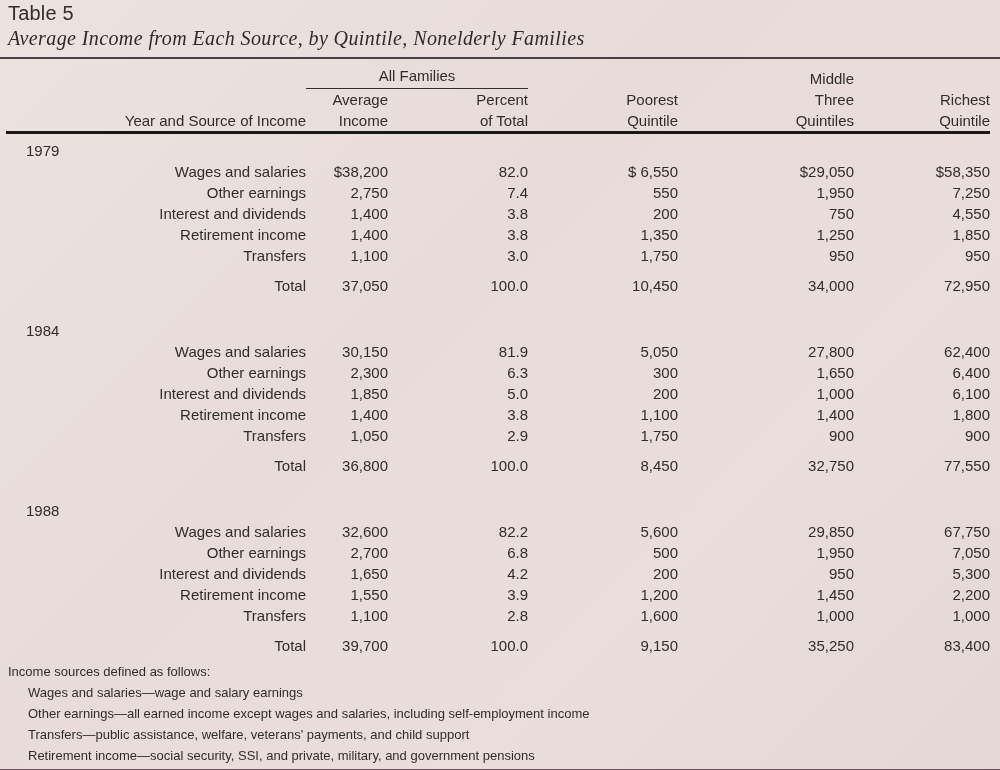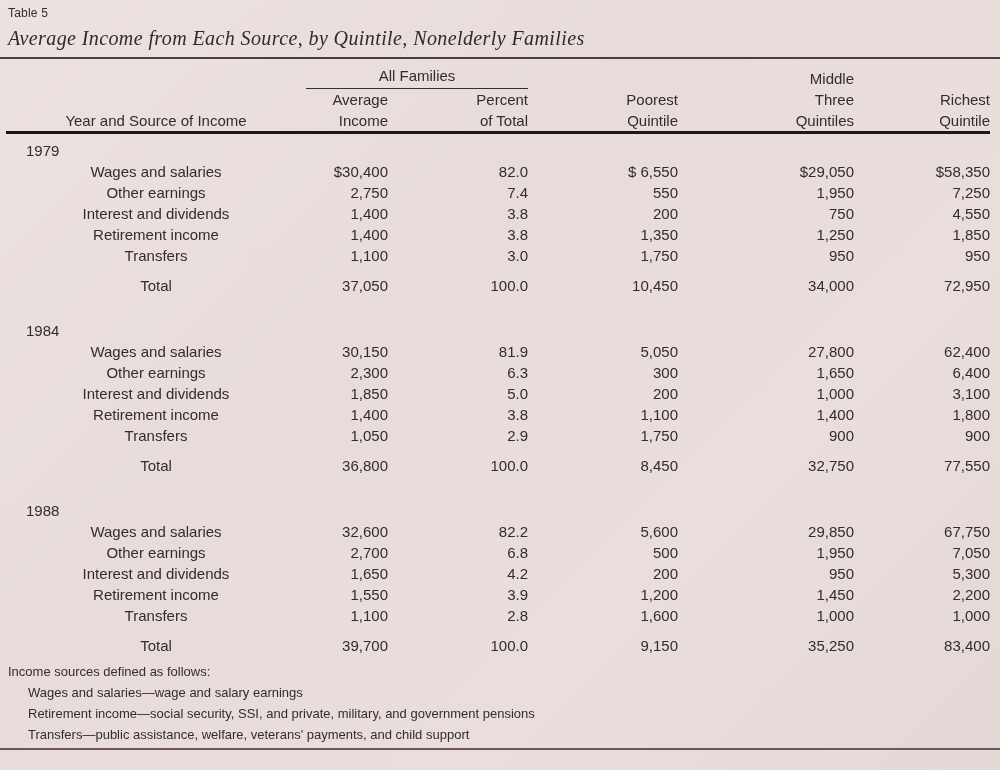--- a/index.html
+++ b/index.html
@@ -17,21 +17,21 @@
   }
   .page {
     padding: 4px 10px 0 6px;
     box-sizing: border-box;
     width: 1000px;
     height: 770px;
     position: relative;
   }
   
   .table-label {
-    font-size: 12px;
+    font-size: 20px;
     line-height: 18px;
     letter-spacing: 0.2px;
     padding-left: 2px;
   }
   .table-title {
     font-family: "Liberation Serif", "DejaVu Serif", serif;
     font-style: italic;
     font-size: 20px;
     line-height: 32px;
     letter-spacing: 0.4px;
@@ -57,21 +57,21 @@
     font-weight: normal;
     line-height: 21px;
     white-space: pre-line;
   }
   col.c1 { width: 300px; }
   col.c2 { width: 82px; }
   col.c3 { width: 140px; }
   col.c4 { width: 150px; }
   col.c5 { width: 176px; }
   col.c6 { width: 136px; }
-  .c-label { text-align: center; }
+  .c-label { text-align: right; }
   .c-num   { text-align: right; white-space: pre; }
   td.last, th.last { padding-right: 12px; }
   
   thead th {
     vertical-align: bottom;
     border-bottom: 3px solid #1b181a;
     padding-bottom: 6px;
   }
   thead th.h-group {
     text-align: center;
@@ -137,21 +137,21 @@
 of Total</th>
       </tr>
     </thead>
 
     <tbody class="section-first">
       <tr class="year-row">
         <td colspan="6">1979</td>
       </tr>
       <tr>
         <td class="c-label">Wages and salaries</td>
-        <td class="c-num">$30,400</td>
+        <td class="c-num">$38,200</td>
         <td class="c-num">82.0</td>
         <td class="c-num">$ 6,550</td>
         <td class="c-num">$29,050</td>
         <td class="c-num last">$58,350</td>
       </tr>
       <tr>
         <td class="c-label">Other earnings</td>
         <td class="c-num">2,750</td>
         <td class="c-num">7.4</td>
         <td class="c-num">550</td>
@@ -211,21 +211,21 @@
         <td class="c-num">300</td>
         <td class="c-num">1,650</td>
         <td class="c-num last">6,400</td>
       </tr>
       <tr>
         <td class="c-label">Interest and dividends</td>
         <td class="c-num">1,850</td>
         <td class="c-num">5.0</td>
         <td class="c-num">200</td>
         <td class="c-num">1,000</td>
-        <td class="c-num last">3,100</td>
+        <td class="c-num last">6,100</td>
       </tr>
       <tr>
         <td class="c-label">Retirement income</td>
         <td class="c-num">1,400</td>
         <td class="c-num">3.8</td>
         <td class="c-num">1,100</td>
         <td class="c-num">1,400</td>
         <td class="c-num last">1,800</td>
       </tr>
       <tr>
@@ -297,19 +297,20 @@
         <td class="c-num">9,150</td>
         <td class="c-num">35,250</td>
         <td class="c-num last">83,400</td>
       </tr>
     </tbody>
   </table>
 
   <div class="footnotes">
     <div>Income sources defined as follows:</div>
     <div class="footnote-item">Wages and salaries—wage and salary earnings</div>
+    <div class="footnote-item">Other earnings—all earned income except wages and salaries, including self-employment income</div>
+    <div class="footnote-item">Transfers—public assistance, welfare, veterans' payments, and child support</div>
     <div class="footnote-item">Retirement income—social security, SSI, and private, military, and government pensions</div>
-    <div class="footnote-item">Transfers—public assistance, welfare, veterans' payments, and child support</div>
   </div>
 
   <hr class="bottom-rule">
 
 </div>
 
 </body></html>

